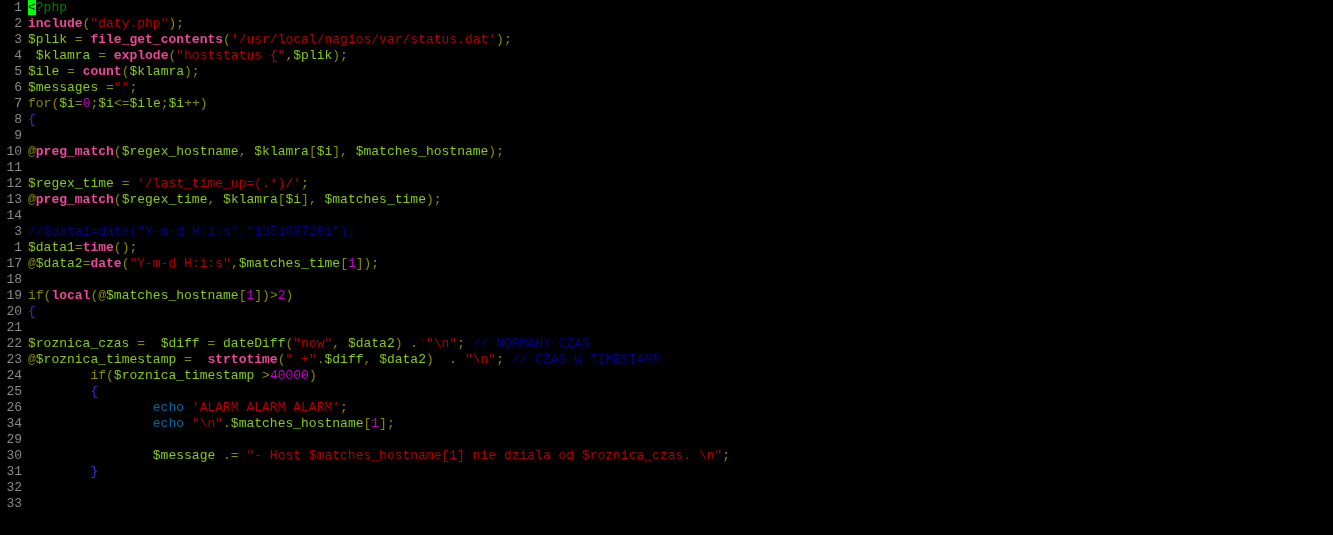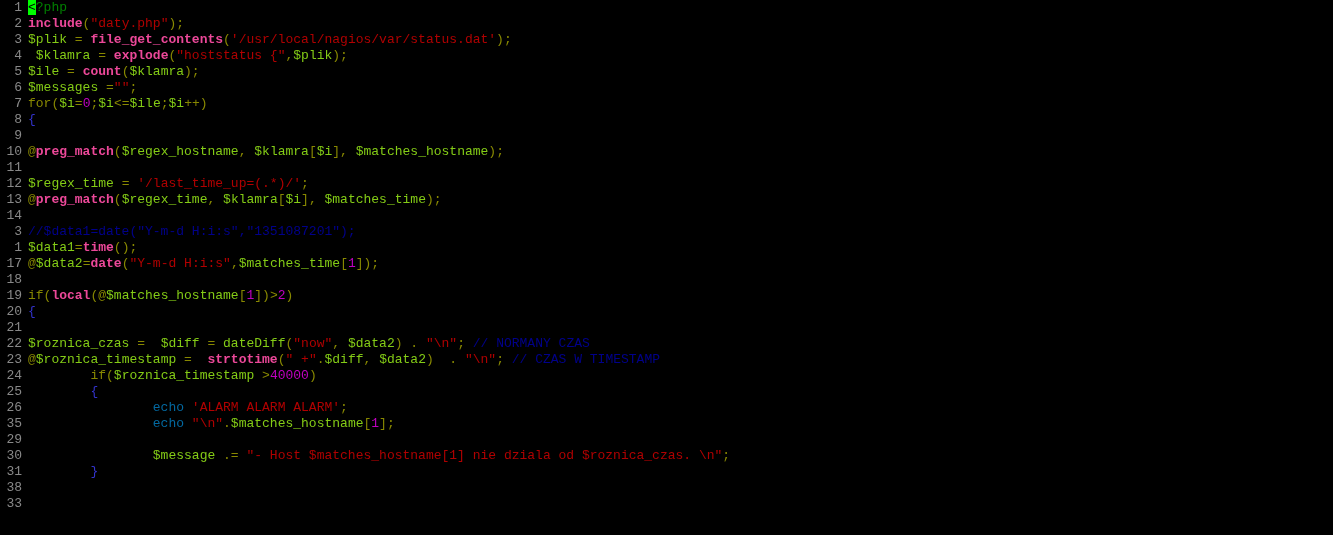--- a/index.html
+++ b/index.html
@@ -69,19 +69,19 @@
     <div class="line"><span class="gutter">17</span><span class="code"><span class="tok-op">@</span><span class="tok-var">$data2</span><span class="tok-op">=</span><span class="tok-kw">date</span><span class="tok-op">(</span><span class="tok-str">"Y-m-d H:i:s"</span><span class="tok-op">,</span><span class="tok-var">$matches_time</span><span class="tok-op">[</span><span class="tok-num">1</span><span class="tok-op">]);</span></span></div>
     <div class="line"><span class="gutter">18</span><span class="code"></span></div>
     <div class="line"><span class="gutter">19</span><span class="code"><span class="tok-op">if(</span><span class="tok-kw">local</span><span class="tok-op">(@</span><span class="tok-var">$matches_hostname</span><span class="tok-op">[</span><span class="tok-num">1</span><span class="tok-op">])&gt;</span><span class="tok-num">2</span><span class="tok-op">)</span></span></div>
     <div class="line"><span class="gutter">20</span><span class="code"><span class="tok-brace">{</span></span></div>
     <div class="line"><span class="gutter">21</span><span class="code"></span></div>
     <div class="line"><span class="gutter">22</span><span class="code"><span class="tok-var">$roznica_czas </span><span class="tok-op">=  </span><span class="tok-var">$diff </span><span class="tok-op">= </span><span class="tok-var">dateDiff</span><span class="tok-op">(</span><span class="tok-str">"now"</span><span class="tok-op">, </span><span class="tok-var">$data2</span><span class="tok-op">) . </span><span class="tok-str">"\n"</span><span class="tok-op">; </span><span class="tok-comment">// NORMANY CZAS</span></span></div>
     <div class="line"><span class="gutter">23</span><span class="code"><span class="tok-op">@</span><span class="tok-var">$roznica_timestamp </span><span class="tok-op">=  </span><span class="tok-kw">strtotime</span><span class="tok-op">(</span><span class="tok-str">" +"</span><span class="tok-op">.</span><span class="tok-var">$diff</span><span class="tok-op">, </span><span class="tok-var">$data2</span><span class="tok-op">)  . </span><span class="tok-str">"\n"</span><span class="tok-op">; </span><span class="tok-comment">// CZAS W TIMESTAMP</span></span></div>
     <div class="line"><span class="gutter">24</span><span class="code"><span class="tok-op">        if(</span><span class="tok-var">$roznica_timestamp </span><span class="tok-op">&gt;</span><span class="tok-num">40000</span><span class="tok-op">)</span></span></div>
     <div class="line"><span class="gutter">25</span><span class="code"><span class="tok-brace">        {</span></span></div>
     <div class="line"><span class="gutter">26</span><span class="code"><span class="tok-special">                echo </span><span class="tok-str">'ALARM ALARM ALARM'</span><span class="tok-op">;</span></span></div>
-    <div class="line"><span class="gutter">35</span><span class="code"><span class="tok-special">                echo </span><span class="tok-str">"\n"</span><span class="tok-op">.</span><span class="tok-var">$matches_hostname</span><span class="tok-op">[</span><span class="tok-num">1</span><span class="tok-op">];</span></span></div>
+    <div class="line"><span class="gutter">34</span><span class="code"><span class="tok-special">                echo </span><span class="tok-str">"\n"</span><span class="tok-op">.</span><span class="tok-var">$matches_hostname</span><span class="tok-op">[</span><span class="tok-num">1</span><span class="tok-op">];</span></span></div>
     <div class="line"><span class="gutter">29</span><span class="code"></span></div>
     <div class="line"><span class="gutter">30</span><span class="code"><span class="tok-var">                $message </span><span class="tok-op">.= </span><span class="tok-str">"- Host $matches_hostname[1] nie dziala od $roznica_czas. \n"</span><span class="tok-op">;</span></span></div>
     <div class="line"><span class="gutter">31</span><span class="code"><span class="tok-brace">        }</span></span></div>
-    <div class="line"><span class="gutter">38</span><span class="code"></span></div>
+    <div class="line"><span class="gutter">32</span><span class="code"></span></div>
     <div class="line"><span class="gutter">33</span><span class="code"></span></div>
   </div>
 
 </body></html>

